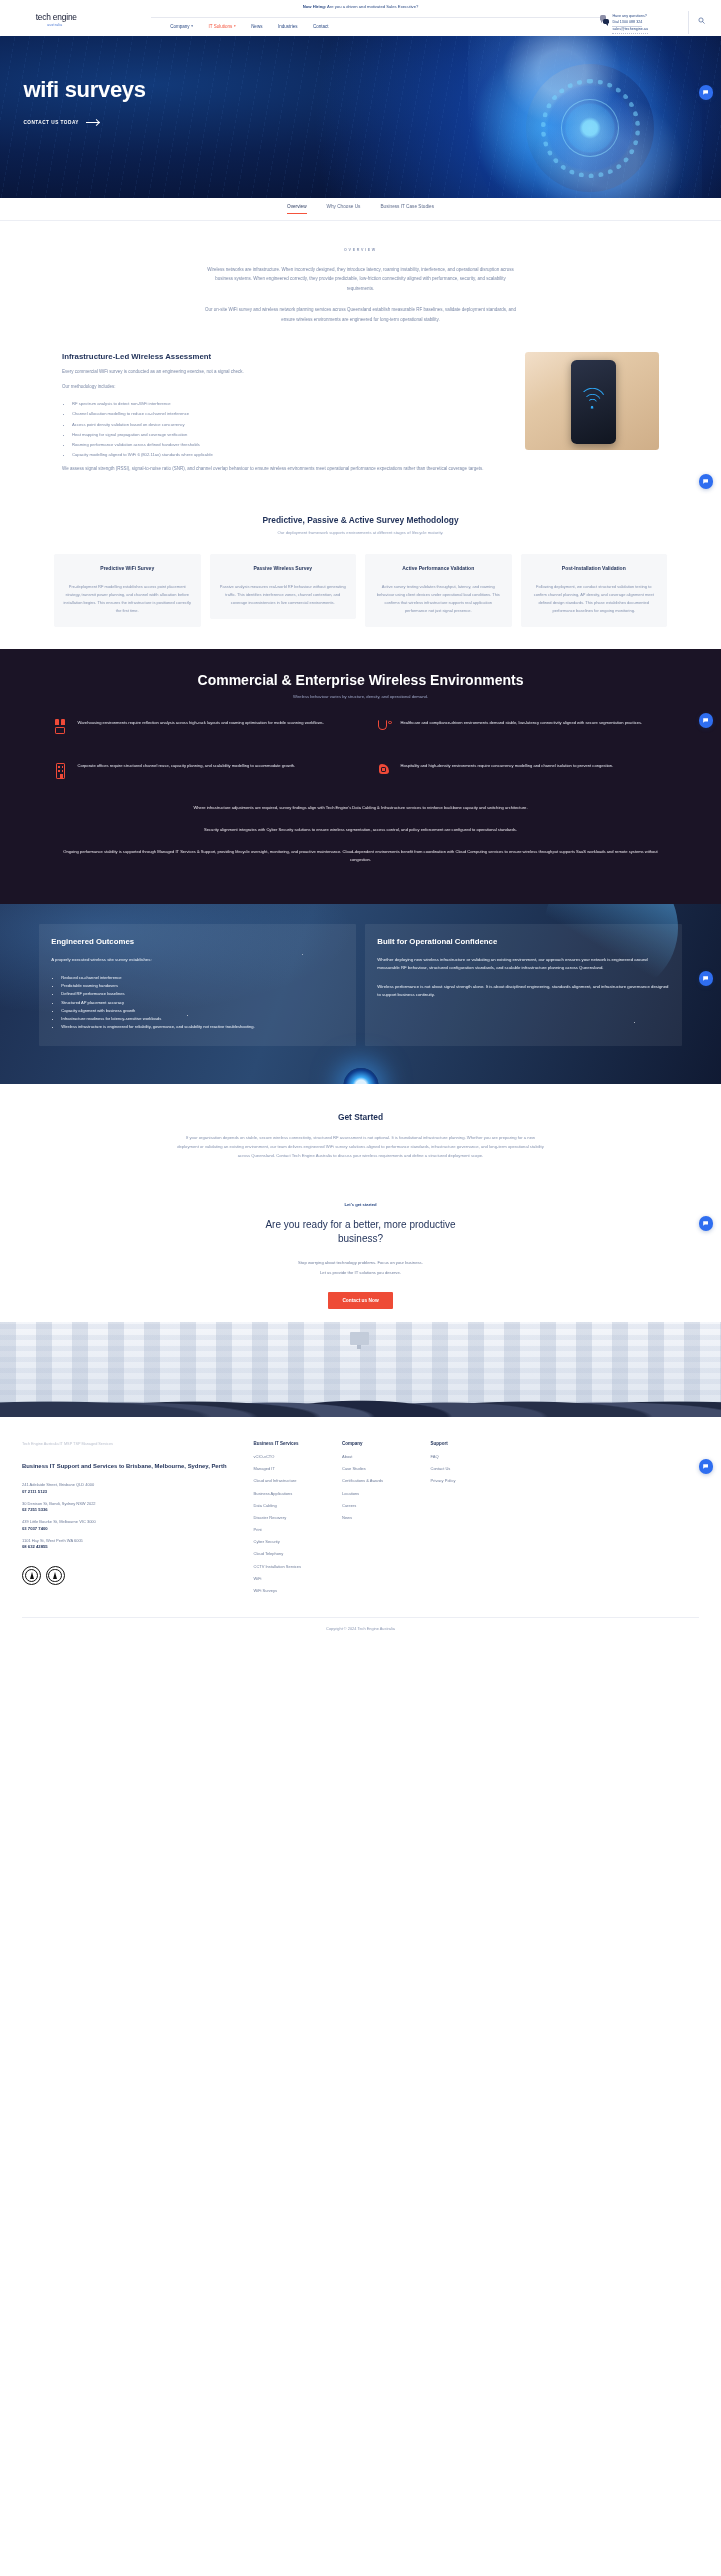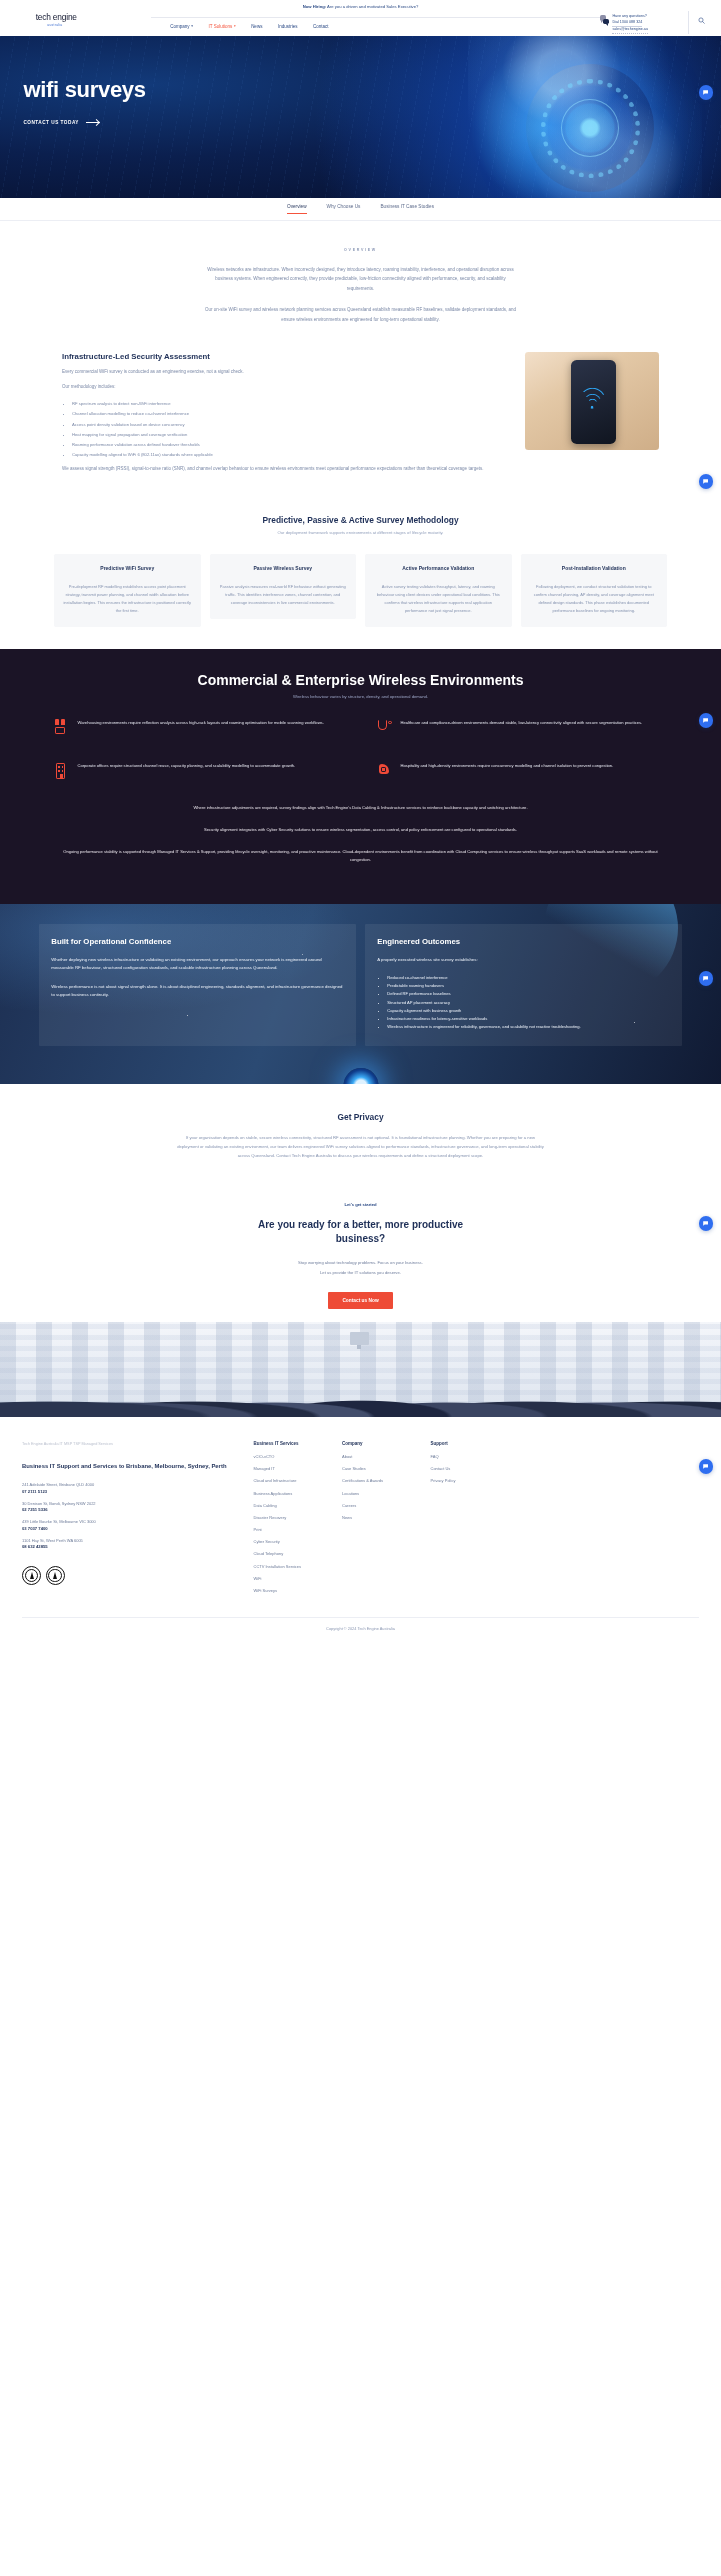--- a/index.html
+++ b/index.html
@@ -334,21 +334,21 @@
     max-width:368px; margin:12.3px auto 0; font-size:4.2px; color:#8492af;
     line-height:2.1;
   }
 
   
   .cta { padding:22px 0 0; text-align:center; }
   .cta .kicker {
     font-size:4.2px; color:#2b4a85; font-weight:700;
   }
   .cta h2 {
-    font-size:10px; font-weight:700; color:#1e2f57; margin-top:11px;
+    font-size:10px; font-weight:400; color:#1e2f57; margin-top:11px;
     line-height:1.45;
   }
   .cta .sm { font-size:4.2px; color:#6f7d9c; margin-top:12.3px; line-height:2.1; }
   .cta-btn {
     display:inline-block; margin-top:14.5px; background:#ee4b36; color:#fff;
     font-size:4.8px; font-weight:700; padding:6.1px 14.5px; border-radius:1.1px;
     cursor:pointer; border:none;
   }
   .crowd {
     margin-top:12.3px; height:95px; position:relative; overflow:hidden;
@@ -503,21 +503,21 @@
   </div>
 
   <div class="overview">
     <div class="eyebrow">OVERVIEW</div>
     <p class="lead">Wireless networks are infrastructure. When incorrectly designed, they introduce latency, roaming instability, interference, and operational disruption across business systems. When engineered correctly, they provide predictable, low-friction connectivity aligned with performance, security, and scalability requirements.</p>
     <p class="lead second">Our on-site WiFi survey and wireless network planning services across Queensland establish measurable RF baselines, validate deployment standards, and ensure wireless environments are engineered for long-term operational stability.</p>
   </div>
 
   <div class="split">
     <div class="split-left">
-      <h3>Infrastructure-Led Security Assessment</h3>
+      <h3>Infrastructure-Led Wireless Assessment</h3>
       <p>Every commercial WiFi survey is conducted as an engineering exercise, not a signal check.</p>
       <p>Our methodology includes:</p>
       <ul>
         <li>RF spectrum analysis to detect non-WiFi interference</li>
         <li>Channel allocation modelling to reduce co-channel interference</li>
         <li>Access point density validation based on device concurrency</li>
         <li>Heat mapping for signal propagation and coverage verification</li>
         <li>Roaming performance validation across defined handover thresholds</li>
         <li>Capacity modelling aligned to WiFi 6 (802.11ax) standards where applicable</li>
       </ul>
@@ -603,44 +603,44 @@
       <p>Where infrastructure adjustments are required, survey findings align with Tech Engine's Data Cabling &amp; Infrastructure services to reinforce backbone capacity and switching architecture.</p>
       <p>Security alignment integrates with Cyber Security solutions to ensure wireless segmentation, access control, and policy enforcement are configured to operational standards.</p>
       <p>Ongoing performance stability is supported through Managed IT Services &amp; Support, providing lifecycle oversight, monitoring, and proactive maintenance. Cloud-dependent environments benefit from coordination with Cloud Computing services to ensure wireless throughput supports SaaS workloads and remote systems without congestion.</p>
     </div>
   </div>
 
   <div class="eng-wrap">
     <div class="stars"></div>
     <div class="swoosh"></div>
     <div class="eng-cols">
-      <div class="panel">
-        <h3>Built for Operational Confidence</h3>
-        <p>Whether deploying new wireless infrastructure or validating an existing environment, our approach ensures your network is engineered around measurable RF behaviour, structured configuration standards, and scalable infrastructure planning across Queensland.</p>
-        <p>Wireless performance is not about signal strength alone. It is about disciplined engineering, standards alignment, and infrastructure governance designed to support business continuity.</p>
-      </div>
       <div class="panel">
         <h3>Engineered Outcomes</h3>
         <p>A properly executed wireless site survey establishes:</p>
         <ul>
           <li>Reduced co-channel interference</li>
           <li>Predictable roaming handovers</li>
           <li>Defined RF performance baselines</li>
           <li>Structured AP placement accuracy</li>
           <li>Capacity alignment with business growth</li>
           <li>Infrastructure readiness for latency-sensitive workloads</li>
           <li>Wireless infrastructure is engineered for reliability, governance, and scalability not reactive troubleshooting.</li>
         </ul>
       </div>
+      <div class="panel">
+        <h3>Built for Operational Confidence</h3>
+        <p>Whether deploying new wireless infrastructure or validating an existing environment, our approach ensures your network is engineered around measurable RF behaviour, structured configuration standards, and scalable infrastructure planning across Queensland.</p>
+        <p>Wireless performance is not about signal strength alone. It is about disciplined engineering, standards alignment, and infrastructure governance designed to support business continuity.</p>
+      </div>
     </div>
     <div class="orb"></div>
   </div>
 
   <div class="started">
-    <h2>Get Privacy</h2>
+    <h2>Get Started</h2>
     <p>If your organisation depends on stable, secure wireless connectivity, structured RF assessment is not optional. It is foundational infrastructure planning. Whether you are preparing for a new deployment or validating an existing environment, our team delivers engineered WiFi survey solutions aligned to performance standards, infrastructure governance, and long-term operational stability across Queensland. Contact Tech Engine Australia to discuss your wireless requirements and define a structured deployment scope.</p>
   </div>
 
   <div class="cta">
     <div class="kicker">Let's get started</div>
     <h2 style="max-width:234px;margin-left:auto;margin-right:auto;">Are you ready for a better, more productive business?</h2>
     <div class="sm">Stop worrying about technology problems. Focus on your business.</div>
     <div class="sm" style="margin-top:1.1px">Let us provide the IT solutions you deserve.</div>
     <button class="cta-btn">Contact us Now</button>
     <div class="crowd">

